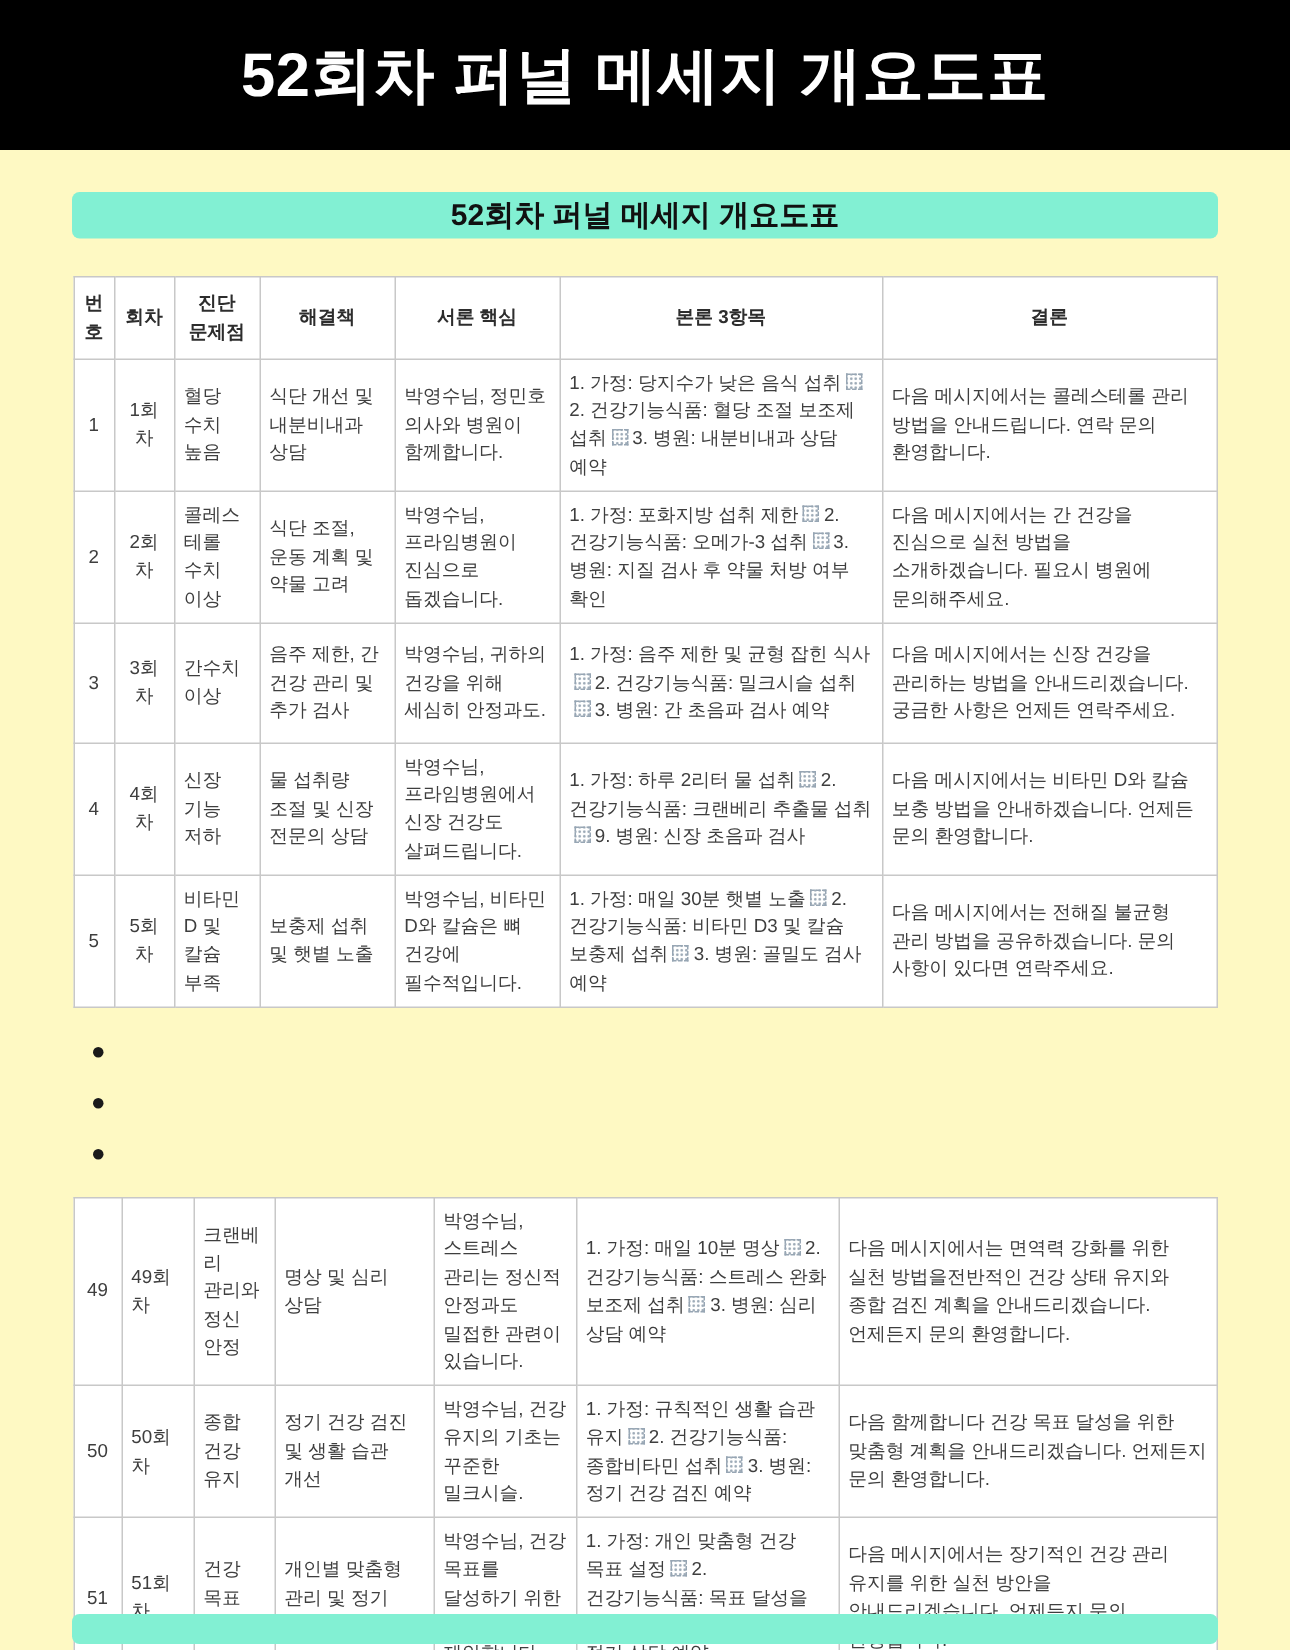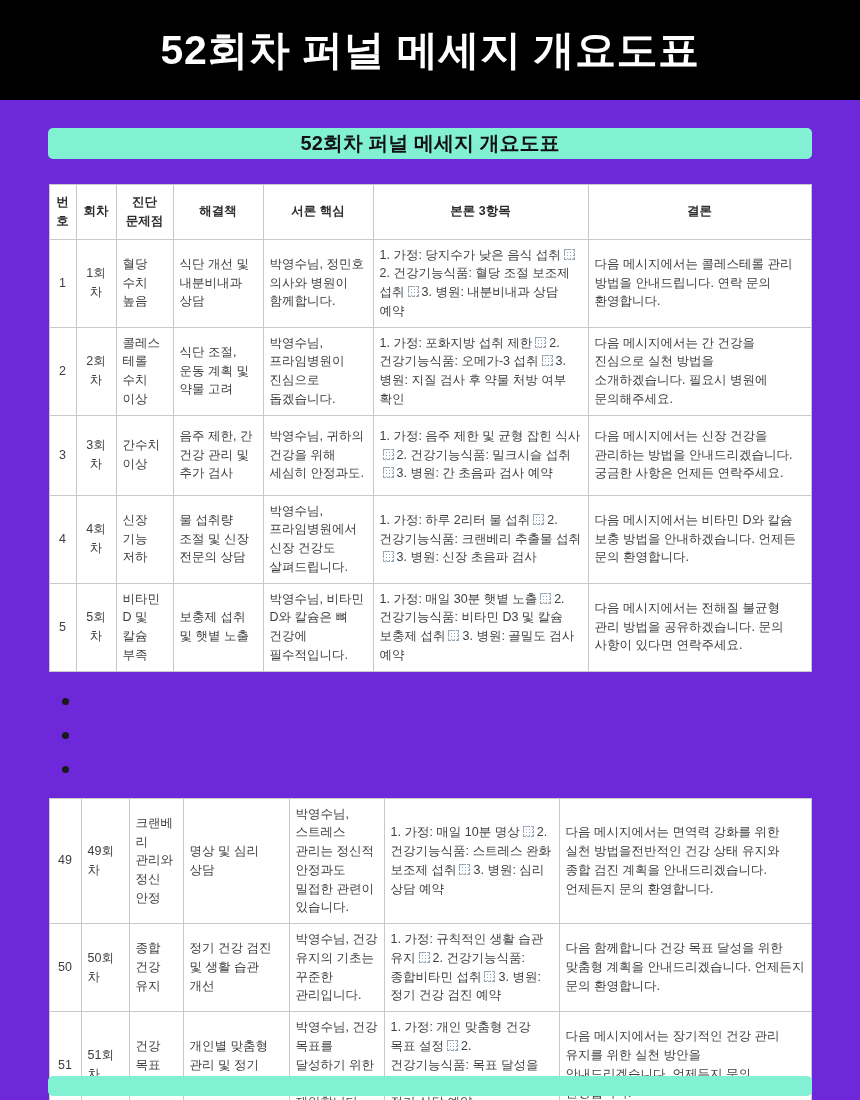--- a/index.html
+++ b/index.html
@@ -1,21 +1,21 @@
 <!DOCTYPE html>
 <html lang="ko"><head>
 <meta charset="utf-8">
 <style>
   * { margin:0; padding:0; box-sizing:border-box; }
   html,body { width:860px; }
   body {
     font-family:"Liberation Sans","DejaVu Sans",sans-serif;
     background:#fcf7e6;
   }
-  .page { width:860px; height:1100px; background:#6d28d9; overflow:hidden; position:relative; }
+  .page { width:860px; height:1100px; background:#fef9c3; overflow:hidden; position:relative; }
 
   .title-band {
     width:100%; height:100px; background:#000000;
     display:flex; align-items:center; justify-content:center;
   }
   .title-band h1 {
     color:#ffffff; font-size:41px; font-weight:800; letter-spacing:0.5px;
   }
 
   .subtitle-bar {
@@ -133,21 +133,21 @@
         <td>박영수님, 귀하의 건강을 위해 세심히 안정과도.</td>
         <td><span>1. 가정: 음주 제한 및 균형 잡힌 식사</span><span class="tofu"></span><span>2.  건강기능식품: 밀크시슬 섭취</span><span class="tofu"></span><span>3. 병원: 간 초음파 검사 예약</span></td>
         <td>다음 메시지에서는 신장 건강을 관리하는 방법을  안내드리겠습니다. 궁금한 사항은 언제든 연락주세요.</td>
       </tr>
       <tr>
         <td class="center">4</td>
         <td class="center">4회차</td>
         <td>신장 기능 저하</td>
         <td>물 섭취량 조절 및 신장 전문의 상담</td>
         <td>박영수님, 프라임병원에서 신장 건강도 살펴드립니다.</td>
-        <td><span>1. 가정: 하루 2리터 물 섭취</span><span class="tofu"></span><span>2. 건강기능식품:  크랜베리 추출물 섭취</span><span class="tofu"></span><span>3. 병원: 신장 초음파 검사</span></td>
+        <td><span>1. 가정: 하루 2리터 물 섭취</span><span class="tofu"></span><span>2. 건강기능식품:  크랜베리 추출물 섭취</span><span class="tofu"></span><span>9. 병원: 신장 초음파 검사</span></td>
         <td>다음 메시지에서는 비타민 D와 칼슘 보충 방법을  안내하겠습니다. 언제든 문의 환영합니다.</td>
       </tr>
       <tr>
         <td class="center">5</td>
         <td class="center">5회차</td>
         <td>비타민 D 및 칼슘 부족</td>
         <td>보충제 섭취 및 햇볕 노출</td>
         <td>박영수님, 비타민 D와 칼슘은 뼈 건강에 필수적입니다.</td>
         <td><span>1. 가정: 매일 30분 햇볕 노출</span><span class="tofu"></span><span>2. 건강기능식품:  비타민 D3 및 칼슘 보충제 섭취</span><span class="tofu"></span><span>3. 병원: 골밀도 검사 예약</span></td>
         <td>다음 메시지에서는 전해질 불균형 관리 방법을  공유하겠습니다. 문의 사항이 있다면 연락주세요.</td>
@@ -179,21 +179,21 @@
         <td>명상 및 심리 상담</td>
         <td>박영수님, 스트레스 관리는 정신적 안정과도 밀접한 관련이 있습니다.</td>
         <td><span>1. 가정: 매일 10분 명상</span><span class="tofu"></span><span>2. 건강기능식품:  스트레스 완화 보조제 섭취</span><span class="tofu"></span><span>3. 병원: 심리 상담 예약</span></td>
         <td>다음 메시지에서는 면역력 강화를 위한 실천 방법을전반적인  건강 상태 유지와 종합 검진 계획을 안내드리겠습니다. 언제든지 문의 환영합니다.</td>
       </tr>
       <tr>
         <td class="center">50</td>
         <td>50회차</td>
         <td>종합 건강 유지</td>
         <td>정기 건강 검진 및 생활 습관 개선</td>
-        <td>박영수님, 건강 유지의 기초는 꾸준한 관리입니다.</td>
+        <td>박영수님, 건강 유지의 기초는 꾸준한 밀크시슬.</td>
         <td><span>1. 가정: 규칙적인 생활 습관 유지</span><span class="tofu"></span><span>2. 건강기능식품: 종합비타민 섭취</span><span class="tofu"></span><span>3. 병원: 정기 건강 검진 예약</span></td>
         <td>다음 함께합니다 건강 목표 달성을 위한 맞춤형 계획을  안내드리겠습니다. 언제든지 문의 환영합니다.</td>
       </tr>
       <tr>
         <td class="center">51</td>
         <td>51회차</td>
         <td>건강 목표 달성</td>
         <td>개인별 맞춤형 관리 및 정기 모니터링</td>
         <td>박영수님, 건강 목표를 달성하기 위한 계획을 제안합니다.</td>
         <td><span>1. 가정: 개인 맞춤형 건강 목표 설정</span><span class="tofu"></span><span>2.  건강기능식품: 목표 달성을 돕는 보조제 섭취</span><span class="tofu"></span><span>3. 병원: 정기 상담 예약</span></td>

